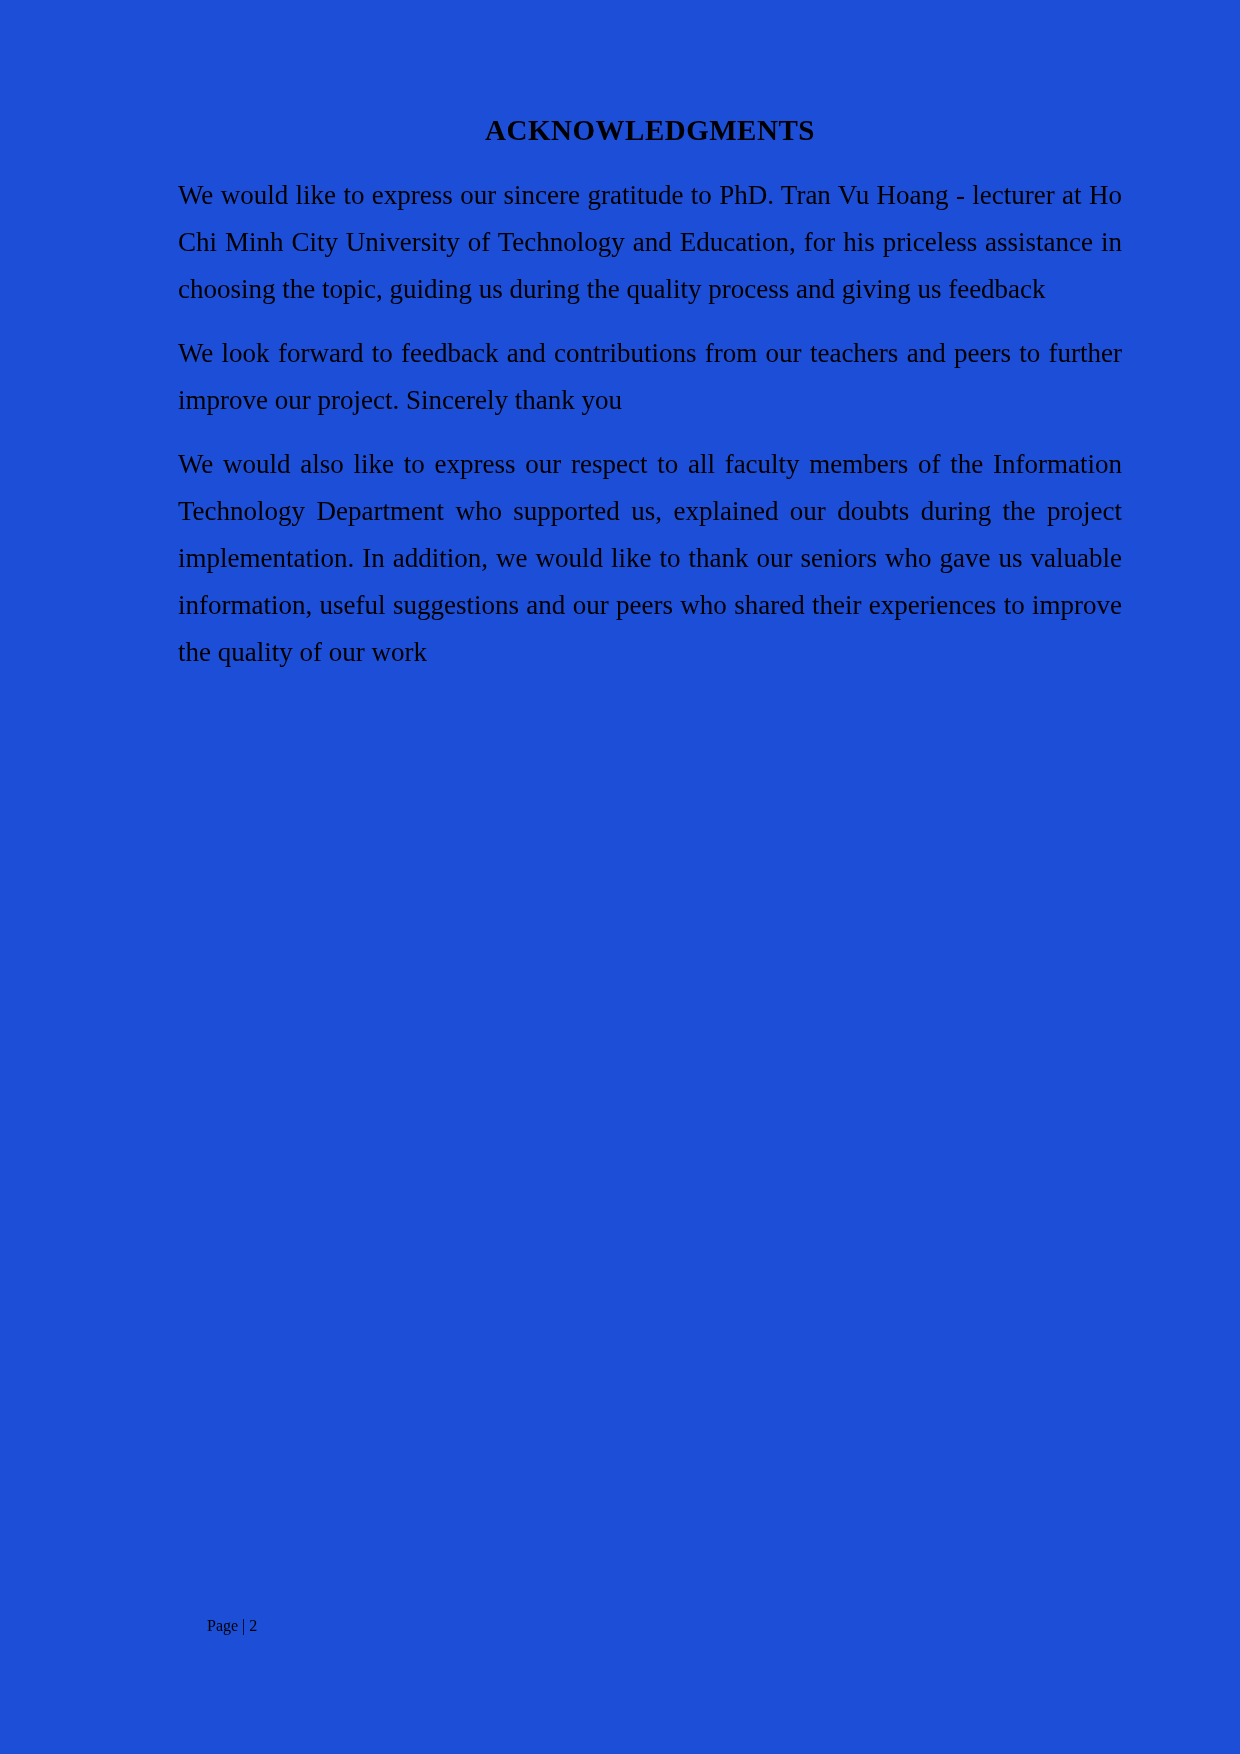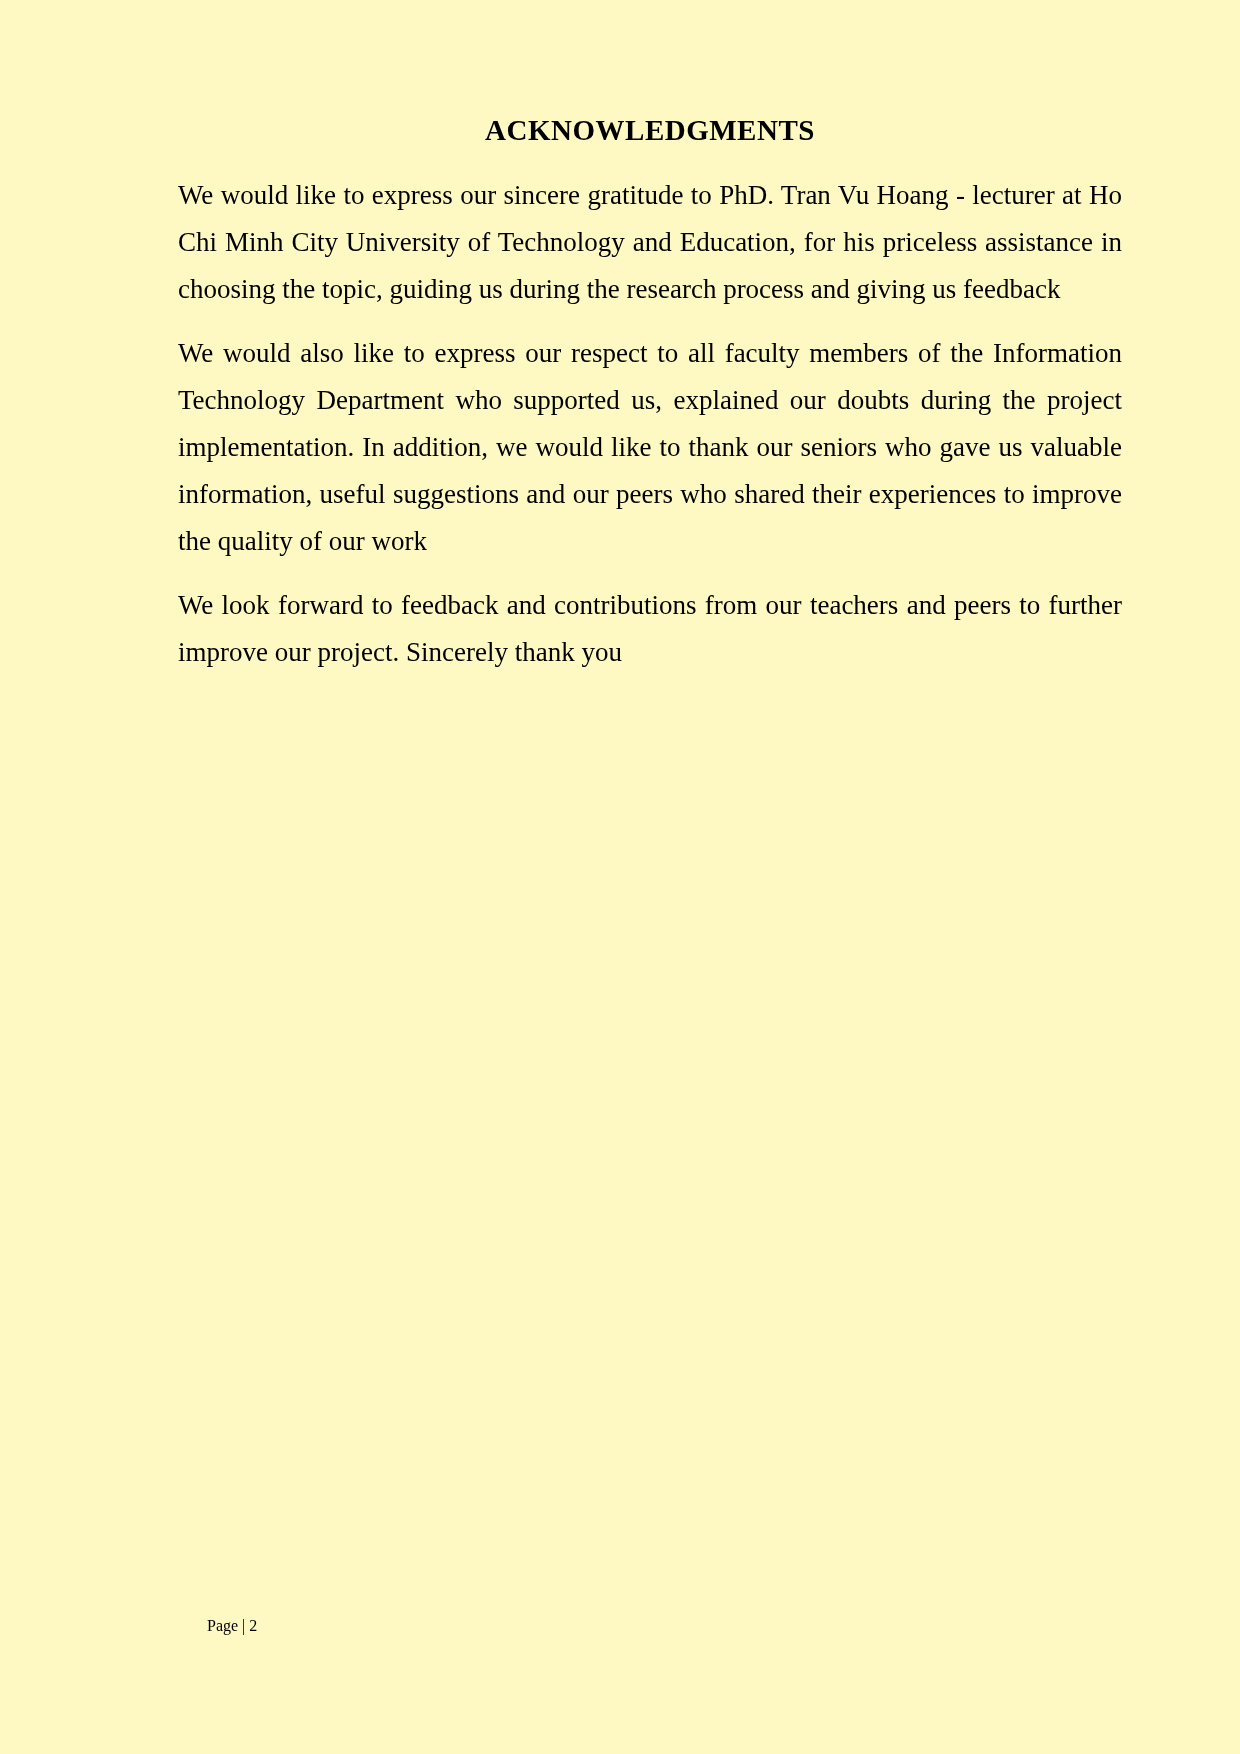--- a/index.html
+++ b/index.html
@@ -4,21 +4,21 @@
 <style>
   html, body {
     margin: 0;
     padding: 0;
     background: #ffffff;
   }
   .page {
     position: relative;
     width: 1240px;
     height: 1754px;
-    background: #fef9c3;
+    background: #1d4ed8;
     color: #000000;
     font-family: "Liberation Serif", "DejaVu Serif", serif;
     overflow: hidden;
   }
   .content {
     padding: 113px 118px 0 178px; 
   }
   .doc-title {
     margin: 0 0 24px 0;
     font-size: 29px;
@@ -42,21 +42,21 @@
     color: #000000;
   }
 </style>
 </head>
 <body>
 
 <div class="page">
   <div class="content">
     <h1 class="doc-title">ACKNOWLEDGMENTS</h1>
 
-    <p class="doc-paragraph">We would like to express our sincere gratitude to PhD. Tran Vu Hoang - lecturer at Ho Chi Minh City University of Technology and Education, for his priceless assistance in choosing the topic, guiding us during the research process and giving us feedback</p>
+    <p class="doc-paragraph">We would like to express our sincere gratitude to PhD. Tran Vu Hoang - lecturer at Ho Chi Minh City University of Technology and Education, for his priceless assistance in choosing the topic, guiding us during the quality process and giving us feedback</p>
+
+    <p class="doc-paragraph">We look forward to feedback and contributions from our teachers and peers to further improve our project. Sincerely thank you</p>
 
     <p class="doc-paragraph">We would also like to express our respect to all faculty members of the Information Technology Department who supported us, explained our doubts during the project implementation. In addition, we would like to thank our seniors who gave us valuable information, useful suggestions and our peers who shared their experiences to improve the quality of our work</p>
-
-    <p class="doc-paragraph">We look forward to feedback and contributions from our teachers and peers to further improve our project. Sincerely thank you</p>
   </div>
 
   <div class="page-footer">Page | 2</div>
 </div>
 
 </body></html>

